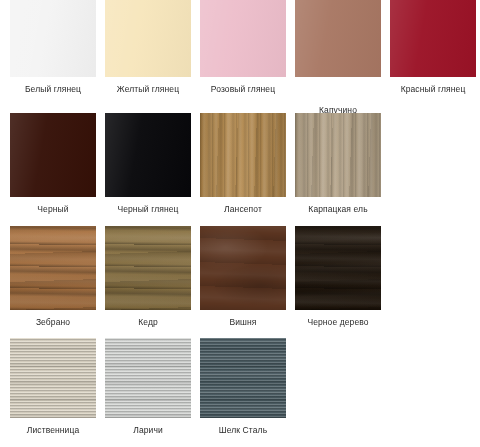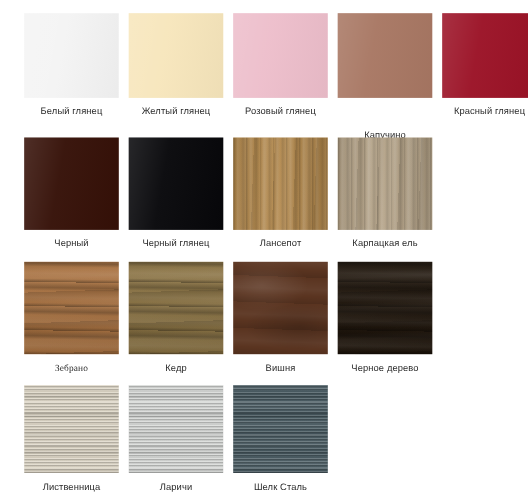--- a/index.html
+++ b/index.html
@@ -11,21 +11,21 @@
     height: 447px;
     background: #ffffff;
     font-family: "Liberation Sans", sans-serif;
     overflow: hidden;
   }
 
   #palette-board {
     width: 480px;
     height: 447px;
     position: relative;
-    padding: 12px;
+    padding: 0;
     box-sizing: border-box;
     border-radius: 27px;
   }
 
   .swatch-row {
     display: flex;
     flex-direction: row;
     align-items: flex-start;
     padding-left: 10px;
     box-sizing: border-box;
@@ -191,21 +191,21 @@
           <div class="tex tex-grain-v"></div>
         </div>
         <div class="swatch-label" style="color: rgb(43, 43, 43);">Карпацкая ель</div>
       </div>
     </div>
     <div class="swatch-row row-2">
       <div class="swatch-cell">
         <div class="swatch-chip" style="background: rgb(169, 113, 63);">
           <div class="tex tex-grain-h"></div>
         </div>
-        <div class="swatch-label" style="color: rgb(43, 43, 43); font-family: Liberation Serif, serif;">Зебрано</div>
+        <div class="swatch-label" style="color: rgb(43, 43, 43);">Зебрано</div>
       </div>
       <div class="swatch-cell">
         <div class="swatch-chip" style="background: rgb(138, 114, 66);">
           <div class="tex tex-grain-h"></div>
         </div>
         <div class="swatch-label" style="color: rgb(43, 43, 43); text-align: center;">Кедр</div>
       </div>
       <div class="swatch-cell">
         <div class="swatch-chip" style="background: rgb(90, 52, 32);">
           <div class="tex tex-cloud"></div>

